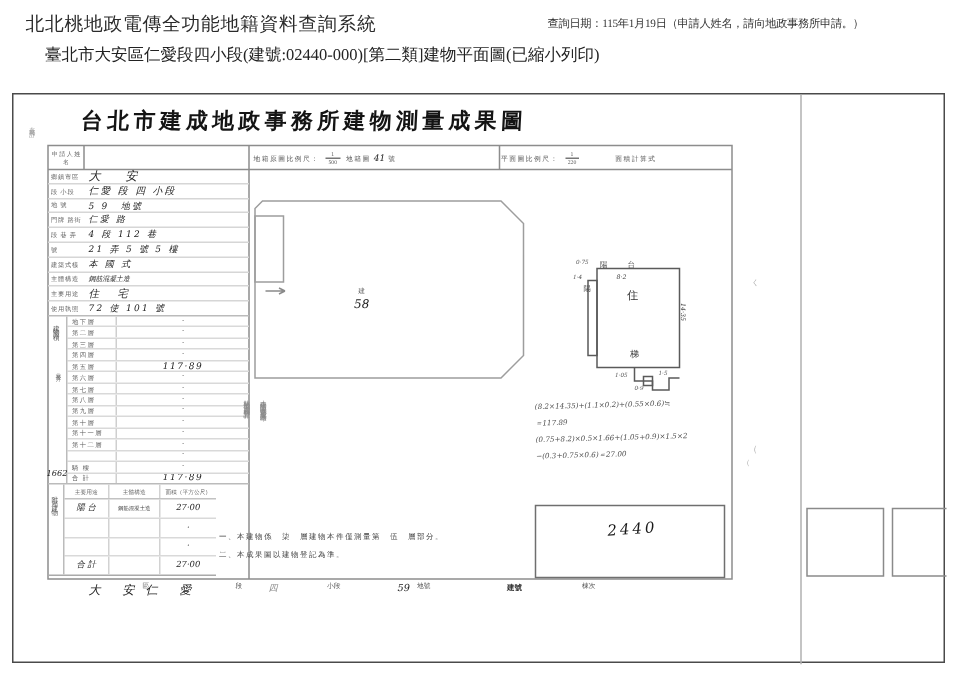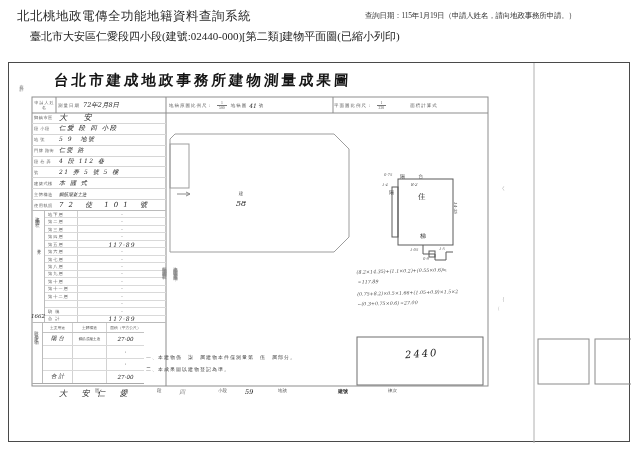--- a/index.html
+++ b/index.html
@@ -97,21 +97,21 @@
   #strip{left:0;top:322px;width:622px;height:14px}
   #strip span{position:absolute;top:3px}
   .sp-hw{font-family:"DejaVu Serif",serif;font-style:italic;color:#222}
   .sp-pr{font-size:4.5px;color:#555}
   #strip span:nth-of-type(1){left:50px;font-size:8px;letter-spacing:6px}
   #strip span:nth-of-type(2){left:86px}
   #strip span:nth-of-type(3){left:88px;font-size:8px;letter-spacing:6px}
   #strip span:nth-of-type(4){left:148px}
   #strip span:nth-of-type(5){left:170px;font-size:6px;opacity:.55}
   #strip span:nth-of-type(6){left:209px}
-  #strip span:nth-of-type(7){left:236px;font-size:6.5px}
+  #strip span:nth-of-type(7){left:256px;font-size:6.5px}
   #strip span:nth-of-type(8){left:269px}
   #strip span:nth-of-type(9){left:329px;font-size:5px;color:#333;font-weight:bold}
   #strip span:nth-of-type(10){left:379px}
   .stray{position:absolute;color:#aaa}
 </style>
 </head>
 <body>
 
 <div class="abs" id="app-title">北北桃地政電傳全功能地籍資料查詢系統</div>
 <div class="abs" id="query-date">查詢日期：115年1月19日（申請人姓名，請向地政事務所申請。）</div>
@@ -147,24 +147,20 @@
       <line x1="525" y1="0" x2="525" y2="380" stroke="#b0b0b0"></line>
       <rect x="529" y="276" width="51" height="45" stroke="#8a8a8a"></rect>
       <rect x="586" y="276" width="44" height="45" stroke="#8a8a8a"></rect>
     </g>
   </svg>
 
   <div class="abs" id="binding-mark">在此裝訂</div>
   <div class="abs" id="form-title">台北市建成地政事務所建物測量成果圖</div>
 
   <div class="abs" id="band-a">申請人姓名</div>
-  <div class="abs" id="band-b">
-    <span class="pr">測量日期</span>
-    <span class="hw">72年2月8日</span>
-  </div>
   <div class="abs" id="band-c">
     <span class="pr">地籍原圖比例尺：</span>
     <span class="frac"><span>1</span><span class="den">500</span></span>
     <span class="pr">地籍圖</span>
     <span class="hw">41</span>
     <span class="pr">號</span>
   </div>
   <div class="abs" id="band-d">
     <span class="pr">平面圖比例尺：</span>
     <span class="frac"><span>1</span><span class="den">220</span></span>
@@ -207,20 +203,24 @@
       <div class="frow">
         <span class="flabel">建築式樣</span>
         <span class="fval hw">本 國 式</span>
       </div>
 
       <div class="frow">
         <span class="flabel">主體構造</span>
         <span class="fval hw">鋼筋混凝土造</span>
       </div>
 
+      <div class="frow">
+        <span class="flabel">主要用途</span>
+        <span class="fval hw">住 宅</span>
+      </div>
 
       <div class="frow">
         <span class="flabel">使用執照</span>
         <span class="fval hw">72 使 101 號</span>
       </div>
     </div>
 
   <div class="abs" id="area">
     <div id="area-strip">
       <span class="v1">建物面積</span>

